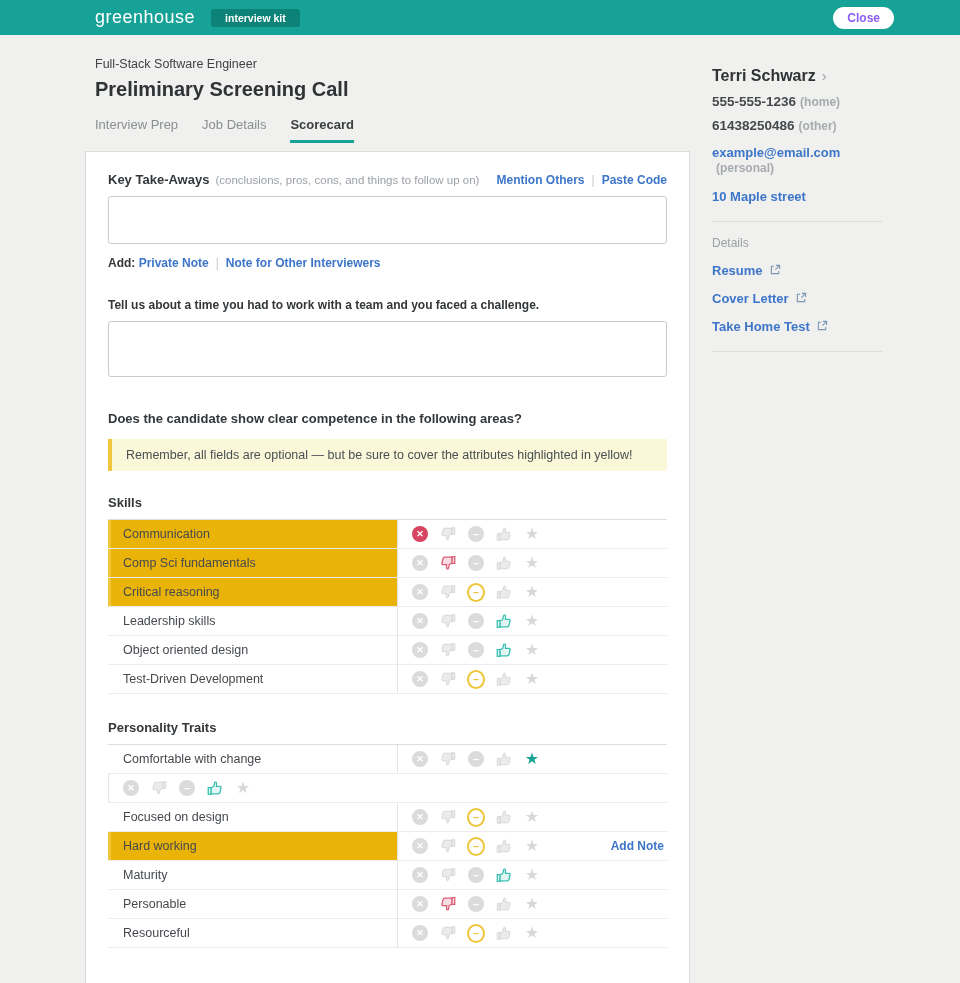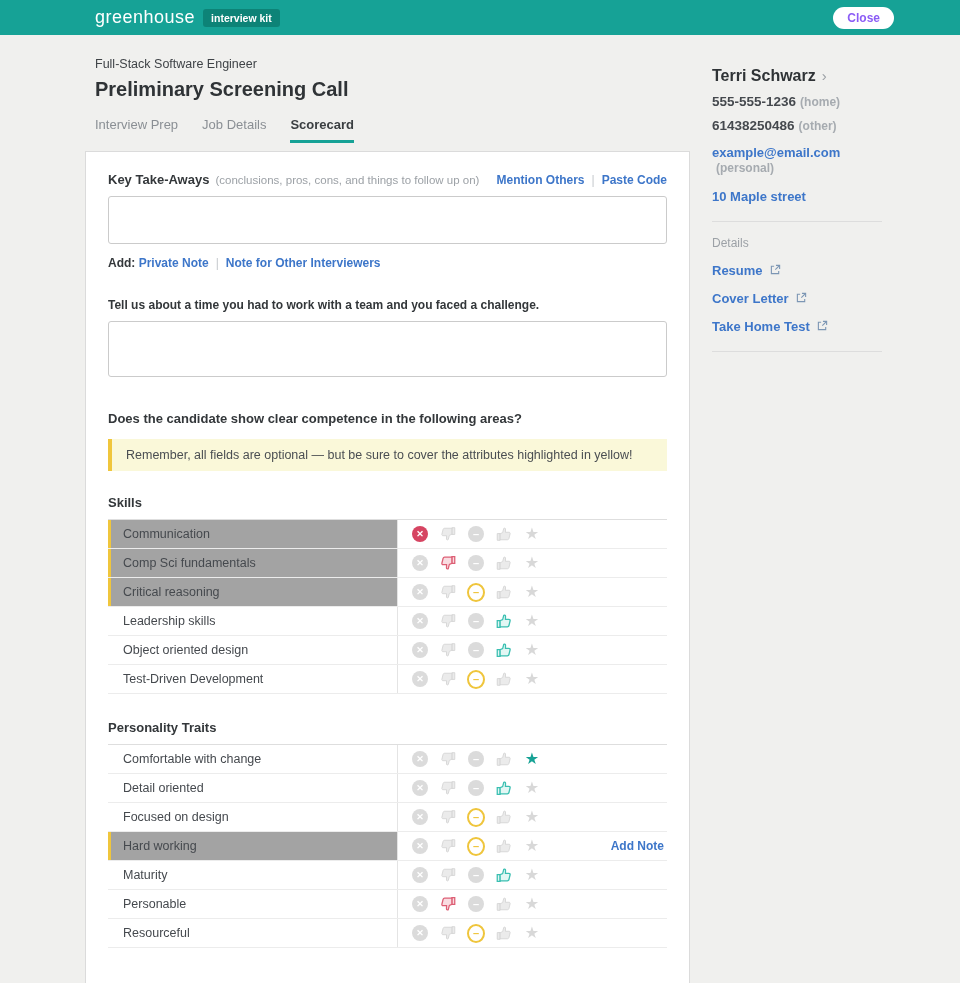--- a/index.html
+++ b/index.html
@@ -2,21 +2,21 @@
 <html><head>
 <meta charset="utf-8">
 <style>
   * { box-sizing: border-box; margin: 0; padding: 0; }
   html, body { width: 960px; height: 983px; }
   body { background:#F0F0EE; font-family:"Liberation Sans", sans-serif; color:#45494E; }
 
   
   .topbar { height:35px; background:#16A296; display:flex; align-items:center; padding-left:95px; }
   .logo { color:#fff; font-size:18px; font-weight:400; letter-spacing:.5px; text-transform:lowercase; }
-  .kit-badge { background:#0D8377; color:#fff; font-size:10.5px; font-weight:bold; padding:3px 8px; border-radius:3px; margin-left:8px; }
+  .kit-badge { background:#0D8377; color:#fff; font-size:10.5px; font-weight:bold; padding:3px 14px; border-radius:3px; margin-left:16px; }
   .close-btn { margin-left:auto; margin-right:66px; background:#fff; border:none; border-radius:12px; padding:4px 14px; font-size:12px; font-weight:bold; color:#8b5cf6; cursor:pointer; font-family:inherit; }
 
   
   .content { display:flex; padding:22px 0 0 85px; }
   .main-col { width:605px; }
   .side-col { width:170px; margin-left:22px; padding-top:10px; }
 
   .title-block { margin-left:10px; }
   .job-title { font-size:12.5px; color:#3F4347; }
   .interview-title { font-size:20px; font-weight:bold; color:#2F3336; margin:7px 0 16px; }
@@ -46,21 +46,21 @@
   .q-block { margin-bottom:30px; }
 
   .competence-q { font-size:13px; font-weight:bold; color:#33373A; margin-bottom:13px; }
   .reminder { border-left:4px solid #F0C63C; background:#FAF8D9; padding:9px 14px; font-size:12.5px; color:#4A4E52; margin-bottom:24px; }
 
   
   .section { margin-bottom:26px; }
   .section-title { font-size:13px; font-weight:bold; color:#33373A; padding-bottom:9px; border-bottom:1px solid #DEDEDE; }
   .trait-row { display:flex; align-items:stretch; border-bottom:1px solid #ECECEC; height:29px; }
   .row-label-cell { width:289px; display:flex; align-items:center; padding-left:12px; border-left:3px solid transparent; font-size:12.5px; color:#45494E; }
-  .trait-row.highlight .row-label-cell { background:#a3a3a3; border-left-color:#F0C63C; }
+  .trait-row.highlight .row-label-cell { background:#eab308; border-left-color:#F0C63C; }
   .row-ratings { flex:1; border-left:1px solid #E4E4E4; display:flex; align-items:center; padding-left:13px; gap:10px; }
   .row-note-link { margin-left:auto; margin-right:3px; font-size:12px; font-weight:bold; text-decoration:underline; }
 
   .ricon { width:18px; height:18px; display:inline-flex; align-items:center; justify-content:center; cursor:pointer; }
   .ricon.rx::before, .ricon.rm::before {
     width:16px; height:16px; border-radius:50%; background:#DBDBDB; color:#fff;
     display:flex; align-items:center; justify-content:center; font-size:9px; font-weight:bold;
   }
   .ricon.rx::before { content:"✕"; }
   .ricon.rx.sel::before { background:#D64562; }
@@ -285,21 +285,20 @@
                     <svg width="18" height="18" viewBox="0 0 20 20">
                       <path d="M2.5 9.5h3.2v7.5H2.5z"></path>
                       <path d="M5.7 16.6V9.7l2.8-1.2 1.2-4.6c.2-.8 2-.6 2 .5l-.1 3.7h3.9c.9 0 1.5.8 1.3 1.6l-1.3 5.3c-.2.8-.9 1.4-1.7 1.4H5.7z"></path>
                     </svg>
                   </span>
                   <span class="ricon rs sel"></span>
                 </div>
   </div>
 
   <div class="trait-row">
-    <div class="row-label-cell">Detail oriented</div>
     <div class="row-ratings">
                   <span class="ricon rx"></span>
                   <span class="ricon rtd">
                     <svg width="18" height="18" viewBox="0 0 20 20">
                       <path d="M2.5 9.5h3.2v7.5H2.5z"></path>
                       <path d="M5.7 16.6V9.7l2.8-1.2 1.2-4.6c.2-.8 2-.6 2 .5l-.1 3.7h3.9c.9 0 1.5.8 1.3 1.6l-1.3 5.3c-.2.8-.9 1.4-1.7 1.4H5.7z"></path>
                     </svg>
                   </span>
                   <span class="ricon rm"></span>
                   <span class="ricon rtu sel">

